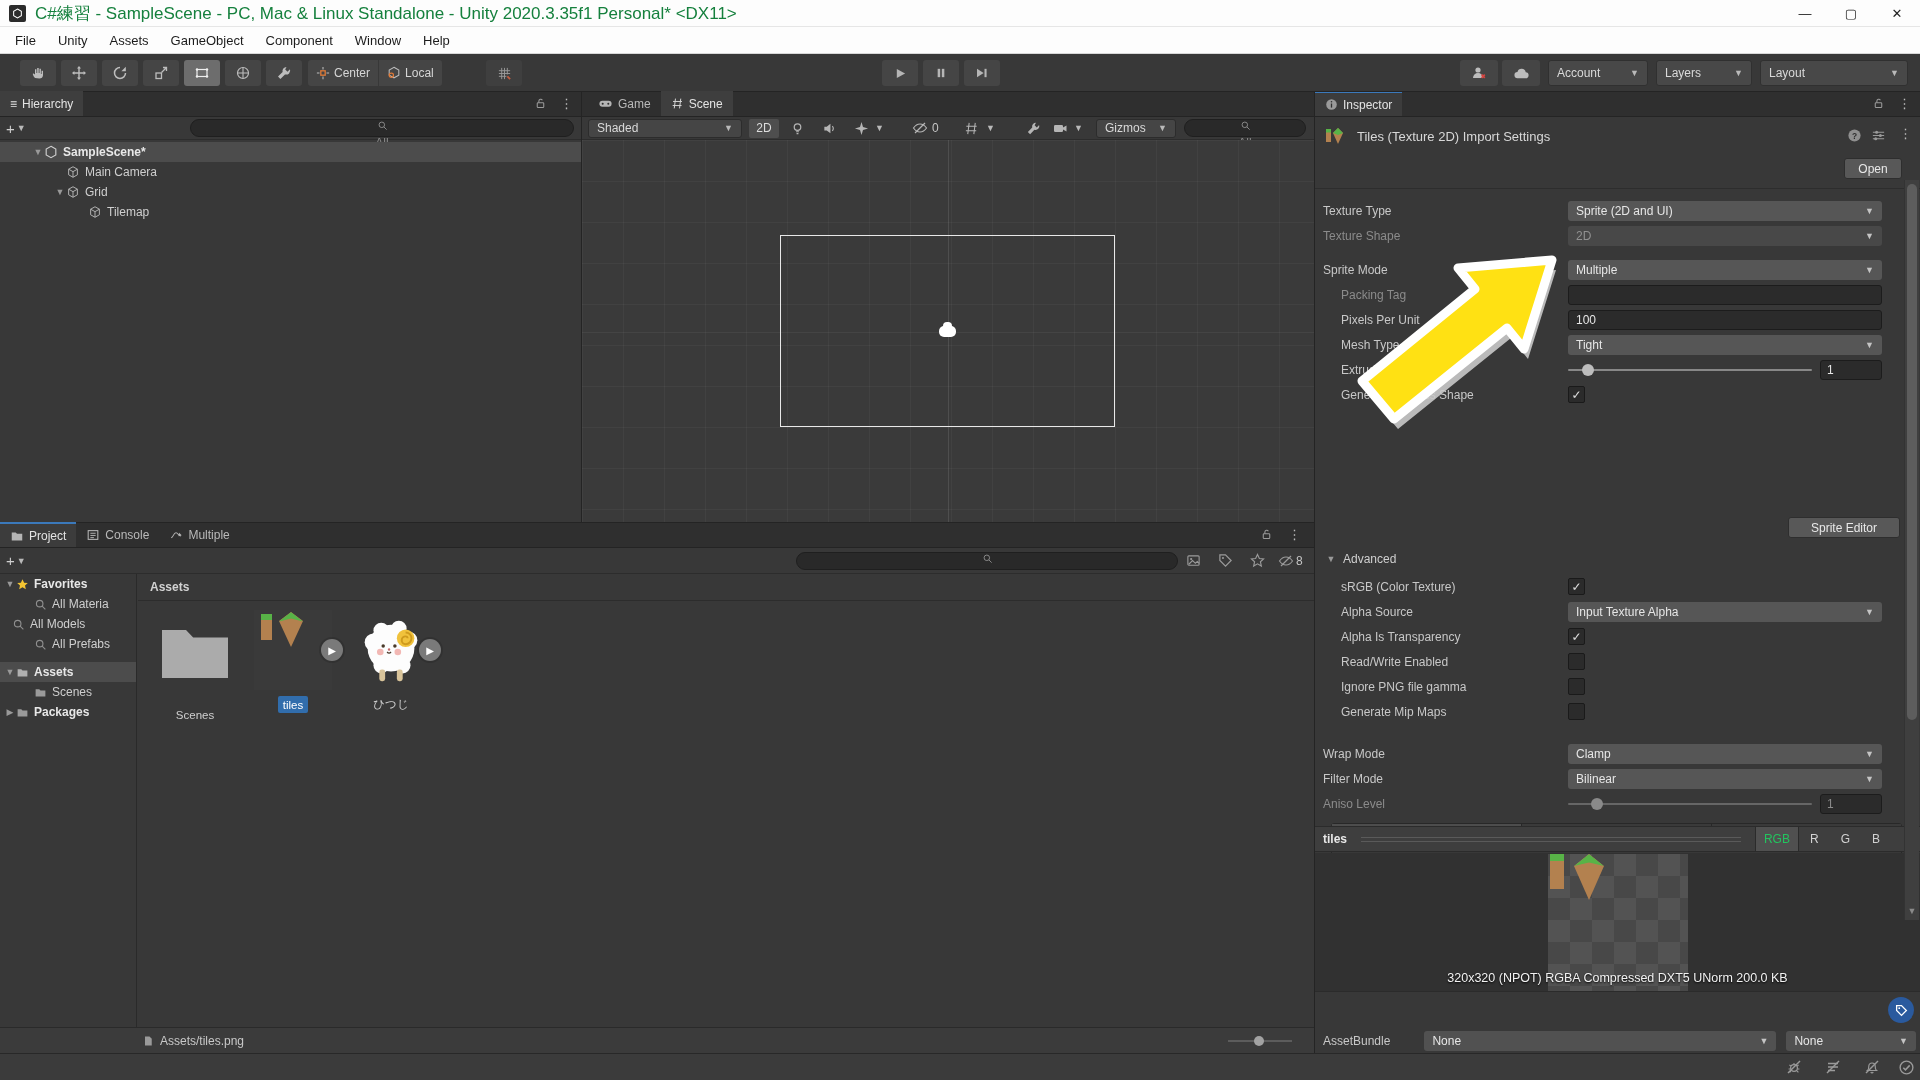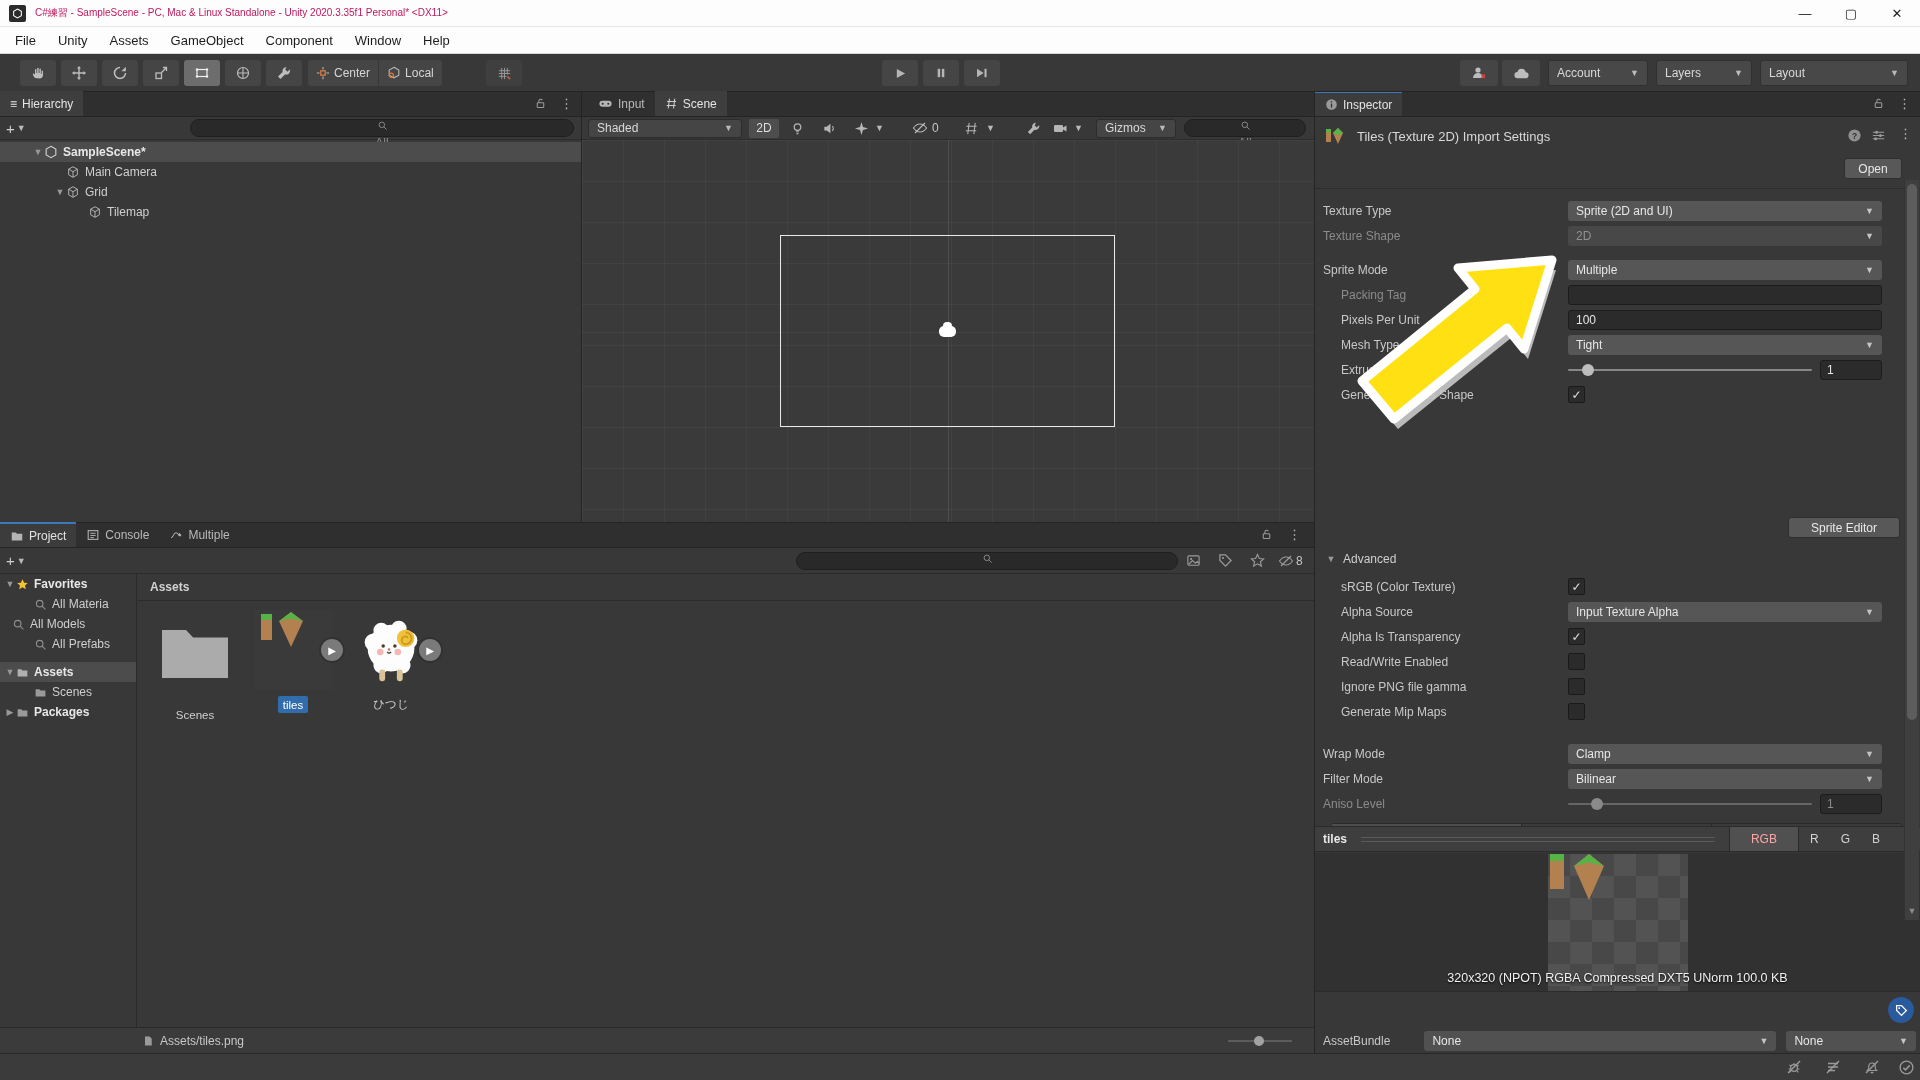--- a/index.html
+++ b/index.html
@@ -4,21 +4,21 @@
 <style>
   * { box-sizing: border-box; margin: 0; padding: 0; }
   html,body { width:1920px; height:1080px; overflow:hidden; }
   body { font-family:"Liberation Sans", sans-serif; font-size:12px; color:#cfcfcf; background:#383838; position:relative; }
   .abs { position:absolute; }
   .flex { display:flex; align-items:center; }
 
   
   .titlebar { left:0; top:0; width:1920px; height:27px; background:#fdfdfd; color:#1a1a1a; display:flex; align-items:center; border-bottom:1px solid #e6e6e6; }
   .app-icon { width:17px; height:17px; margin:0 9px 0 9px; background:#2b2b2b; border-radius:2px; display:flex; align-items:center; justify-content:center; }
-  .title-text { font-size:10px; color:#be185d; white-space:nowrap; }
+  .title-text { font-size:17px; color:#15803d; white-space:nowrap; }
   .win-controls { margin-left:auto; display:flex; height:100%; }
   .win-btn { width:46px; height:100%; display:flex; align-items:center; justify-content:center; color:#222; font-size:13px; }
   .menubar { left:0; top:27px; width:1920px; height:27px; background:#fdfdfd; border-bottom:1px solid #d8d8d8; display:flex; align-items:center; padding-left:4px; }
   .menu-item { padding:0 11px; font-size:13px; color:#1c1c1c; height:100%; display:flex; align-items:center; }
 
   
   .toolbar { left:8px; top:54px; width:1920px; height:38px; background:#383838; border-bottom:1px solid #252525; }
   .tbtn { width:36px; height:26px; background:#454545; border-radius:3px; display:flex; align-items:center; justify-content:center; }
   .tbtn.active { background:#6d6d6d; }
   .pill-l { border-radius:3px 0 0 3px; }
@@ -301,21 +301,21 @@
 <div class="panel" style="left:582px; top:92px; width:733px; height:431px;">
   <div class="tabbar">
     <div class="tab" style="margin-left:6px;">
       <span class="icon">
         <svg width="15" height="15" viewBox="0 0 16 16">
             <rect x="1.5" y="5" width="13" height="6.5" rx="3.2" fill="#b5b5b5"></rect>
             <circle cx="5" cy="8.2" r="1.1" fill="#2f2f2f"></circle>
             <circle cx="11" cy="8.2" r="1.1" fill="#2f2f2f"></circle>
           </svg>
       </span>
-      <span>Input</span>
+      <span>Game</span>
     </div>
     <div class="tab active">
       <span class="icon">
         <svg width="13" height="13" viewBox="0 0 16 16">
             <path d="M5.5 2L4 14M12 2l-1.5 12M2.5 5.5h11M2 10.5h11" stroke="#d6d6d6" stroke-width="1.2" fill="none"></path>
           </svg>
       </span>
       <span>Scene</span>
     </div>
   </div>
@@ -869,38 +869,38 @@
       </div>
   </div>
 
   <div class="abs flex" style="left:0; right:0; top:734px; height:26px; background:#3e3e3e; border-top:1px solid #2b2b2b; border-bottom:1px solid #2b2b2b;">
     <span class="bold" style="margin-left:8px;">tiles</span>
     <div style="flex:1; margin:0 14px; display:flex; flex-direction:column; gap:3px;">
       <div style="height:1px; background:#5a5a5a;"></div>
       <div style="height:1px; background:#5a5a5a;"></div>
     </div>
     <div class="flex" id="channel-buttons" style="height:100%;">
-        <div style="height: 100%; display: flex; align-items: center; justify-content: center; padding: 0px 21px; color: #fca5a5; background: rgb(80, 80, 80); border-left: 1px solid rgb(43, 43, 43); border-right: 1px solid rgb(43, 43, 43);">RGB</div>
+        <div style="height: 100%; display: flex; align-items: center; justify-content: center; padding: 0px 8px; color: #22c55e; background: rgb(80, 80, 80); border-left: 1px solid rgb(43, 43, 43); border-right: 1px solid rgb(43, 43, 43);">RGB</div>
         <div style="height: 100%; display: flex; align-items: center; justify-content: center; padding: 0px 11px; color: rgb(210, 210, 210);">R</div>
         <div style="height: 100%; display: flex; align-items: center; justify-content: center; padding: 0px 11px; color: rgb(210, 210, 210);">G</div>
         <div style="height: 100%; display: flex; align-items: center; justify-content: center; padding: 0px 11px; color: rgb(210, 210, 210);">B</div>
       </div>
     <span style="padding:0 8px; color:#bbb; font-size:13px;">⋮</span>
   </div>
 
   <div class="abs" style="left:0; right:0; top:761px; height:138px; background:#313131; overflow:hidden;">
     <div class="checker abs" style="left:233px; top:1px; width:140px; height:137px;">
       <div class="abs" style="left:2px; top:0; width:14px; height:35px; background:#b3814f;">
         <div style="width:100%; height:7px; background:#58b347;"></div>
       </div>
       <div class="abs" style="left:26px; top:0; width:30px; height:46px; background:#b3814f; clip-path:polygon(50% 0, 100% 26%, 50% 100%, 0 26%);">
         <div style="width:100%; height:14px; background:#58b347; clip-path:polygon(50% 0, 100% 86%, 50% 60%, 0 86%);"></div>
       </div>
     </div>
-    <div class="abs" style="left:0; right:0; bottom:6px; text-align:center; color:#f2f2f2; font-size:12.5px; text-shadow:0 1px 2px #000;">320x320 (NPOT)  RGBA Compressed DXT5 UNorm  100.0 KB</div>
+    <div class="abs" style="left:0; right:0; bottom:6px; text-align:center; color:#f2f2f2; font-size:12.5px; text-shadow:0 1px 2px #000;">320x320 (NPOT)  RGBA Compressed DXT5 UNorm  200.0 KB</div>
   </div>
 
   <div class="abs" style="left:0; right:0; top:899px; height:1px; background:#2b2b2b;"></div>
   <div class="abs" style="right:6px; top:905px; width:26px; height:26px; border-radius:50%; background:#2a5a9e; display:flex; align-items:center; justify-content:center;">
     <svg width="13" height="13" viewBox="0 0 16 16">
         <path d="M2 8V2h6l6 6-6 6z" fill="none" stroke="#fff" stroke-width="1.6"></path>
         <circle cx="5.2" cy="5.2" r="1.1" fill="#fff"></circle>
       </svg>
   </div>
   <div class="abs flex" style="left:8px; right:4px; top:938px; height:22px;">

